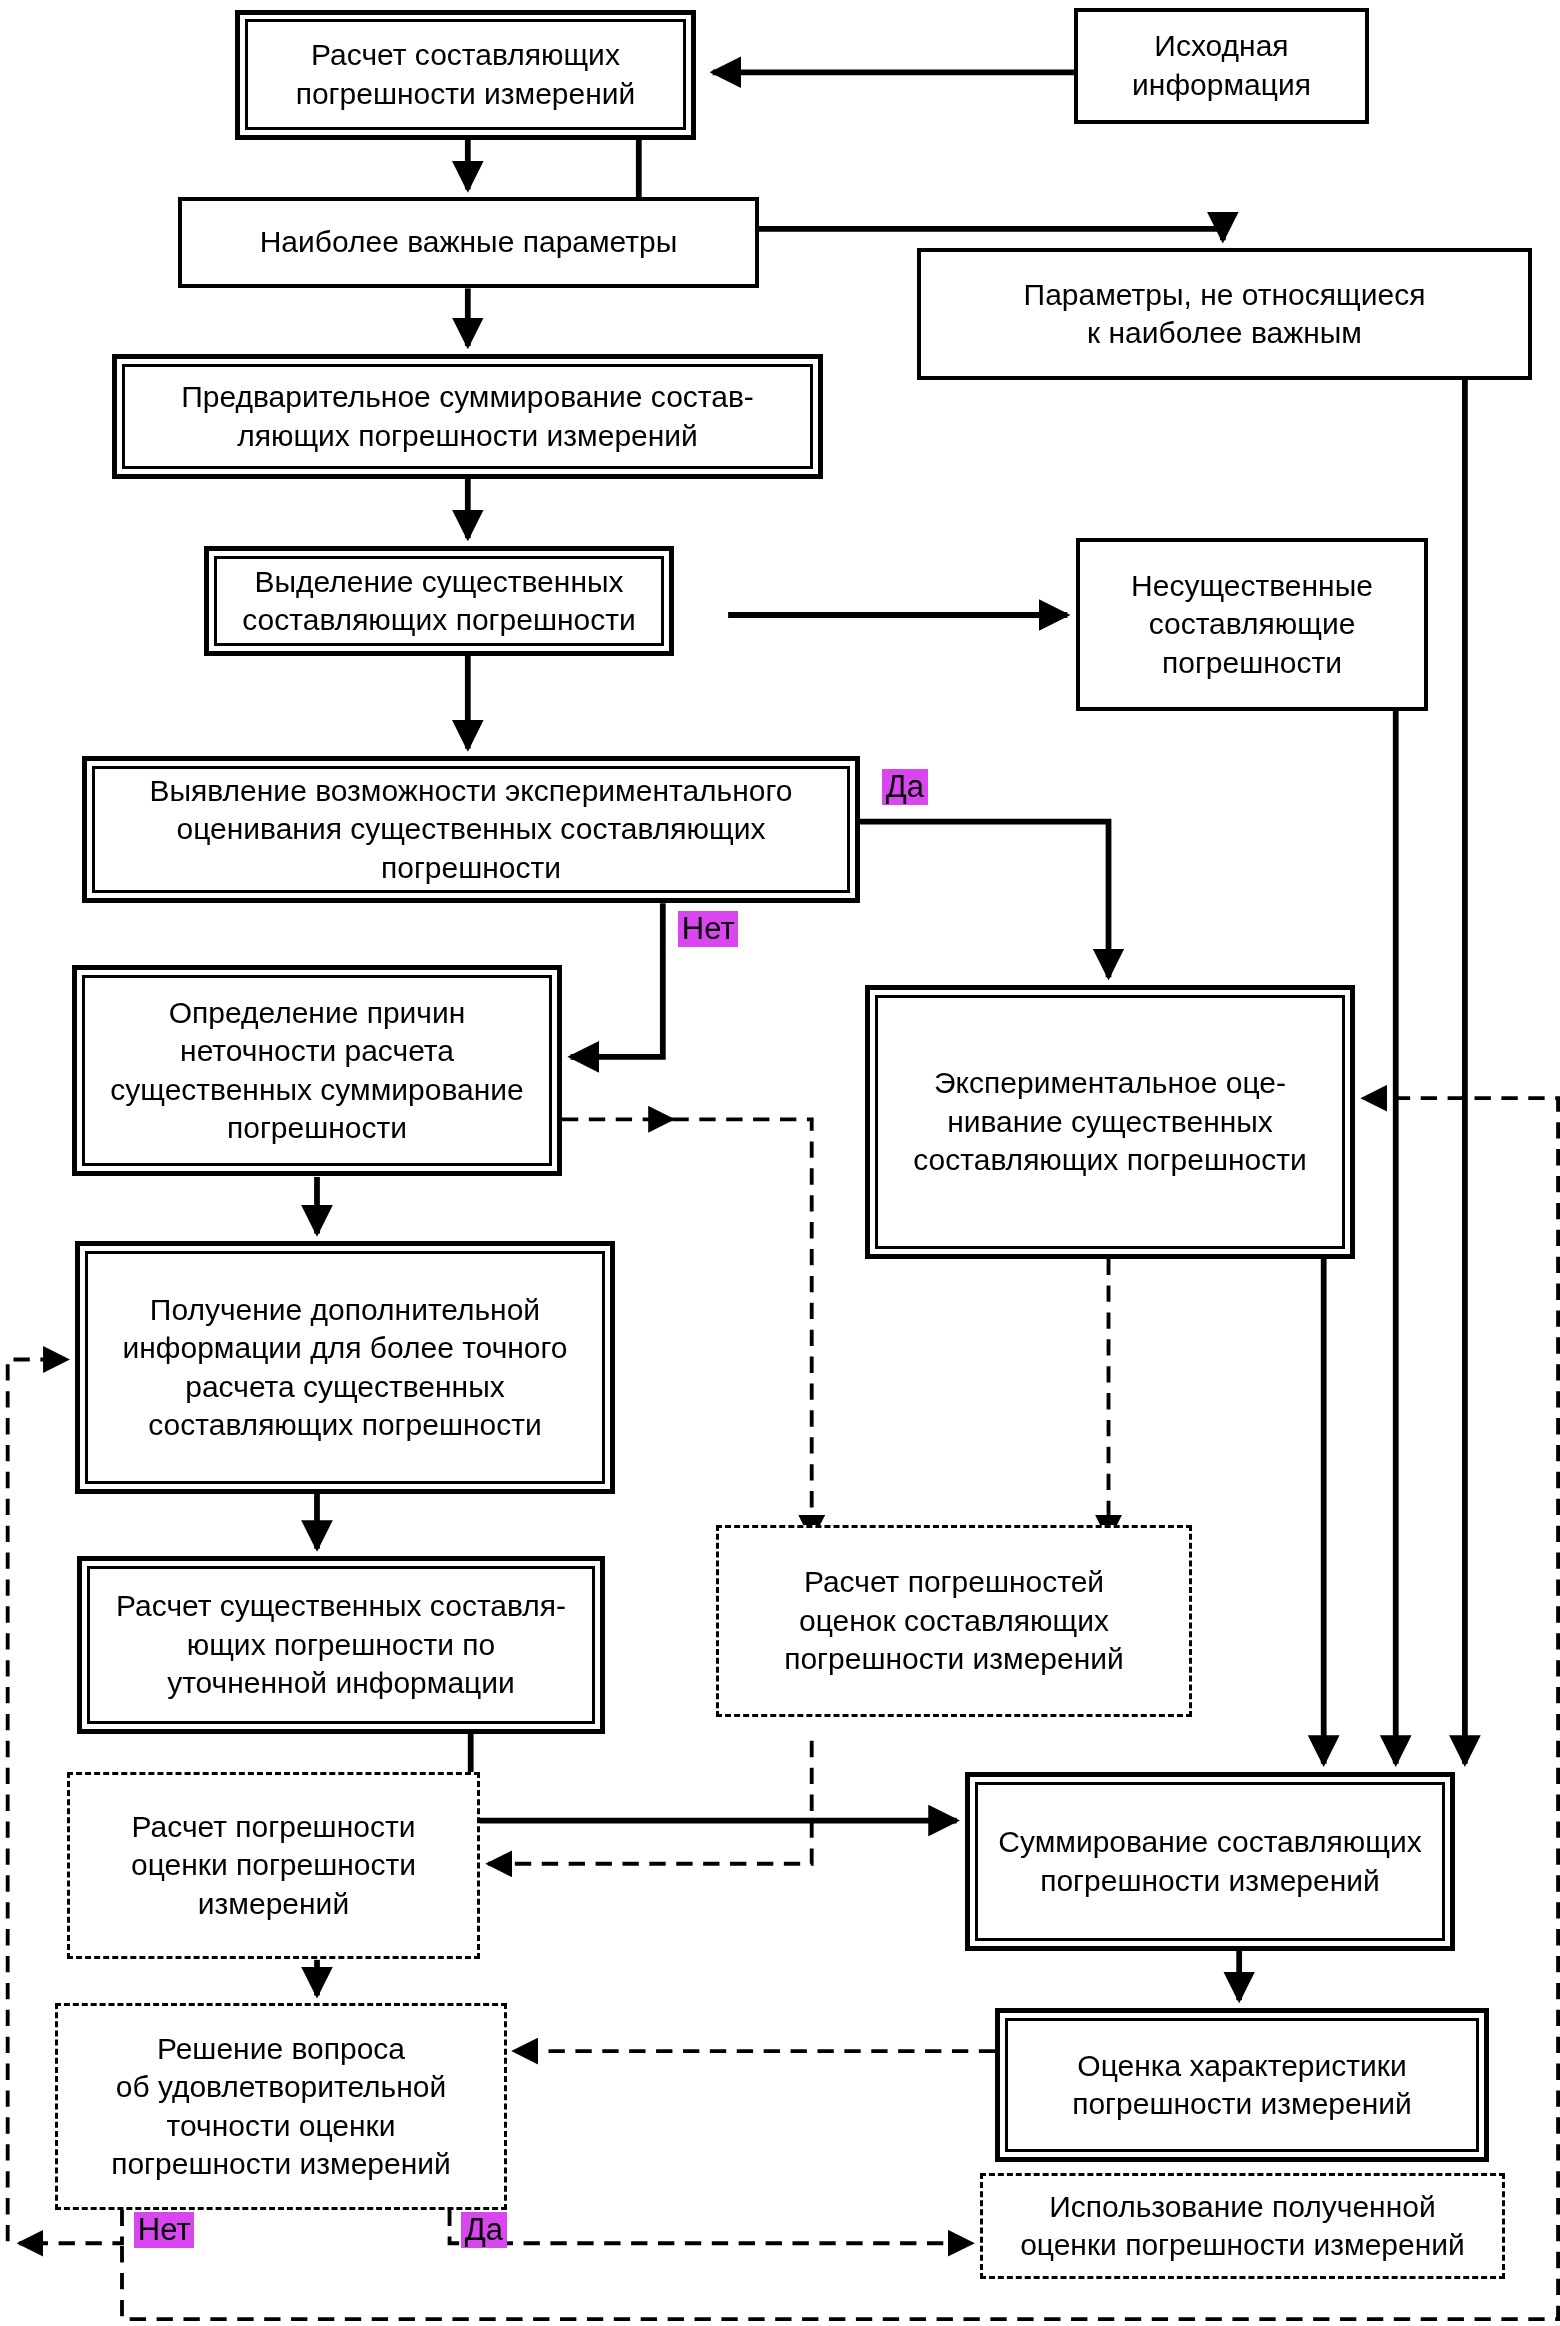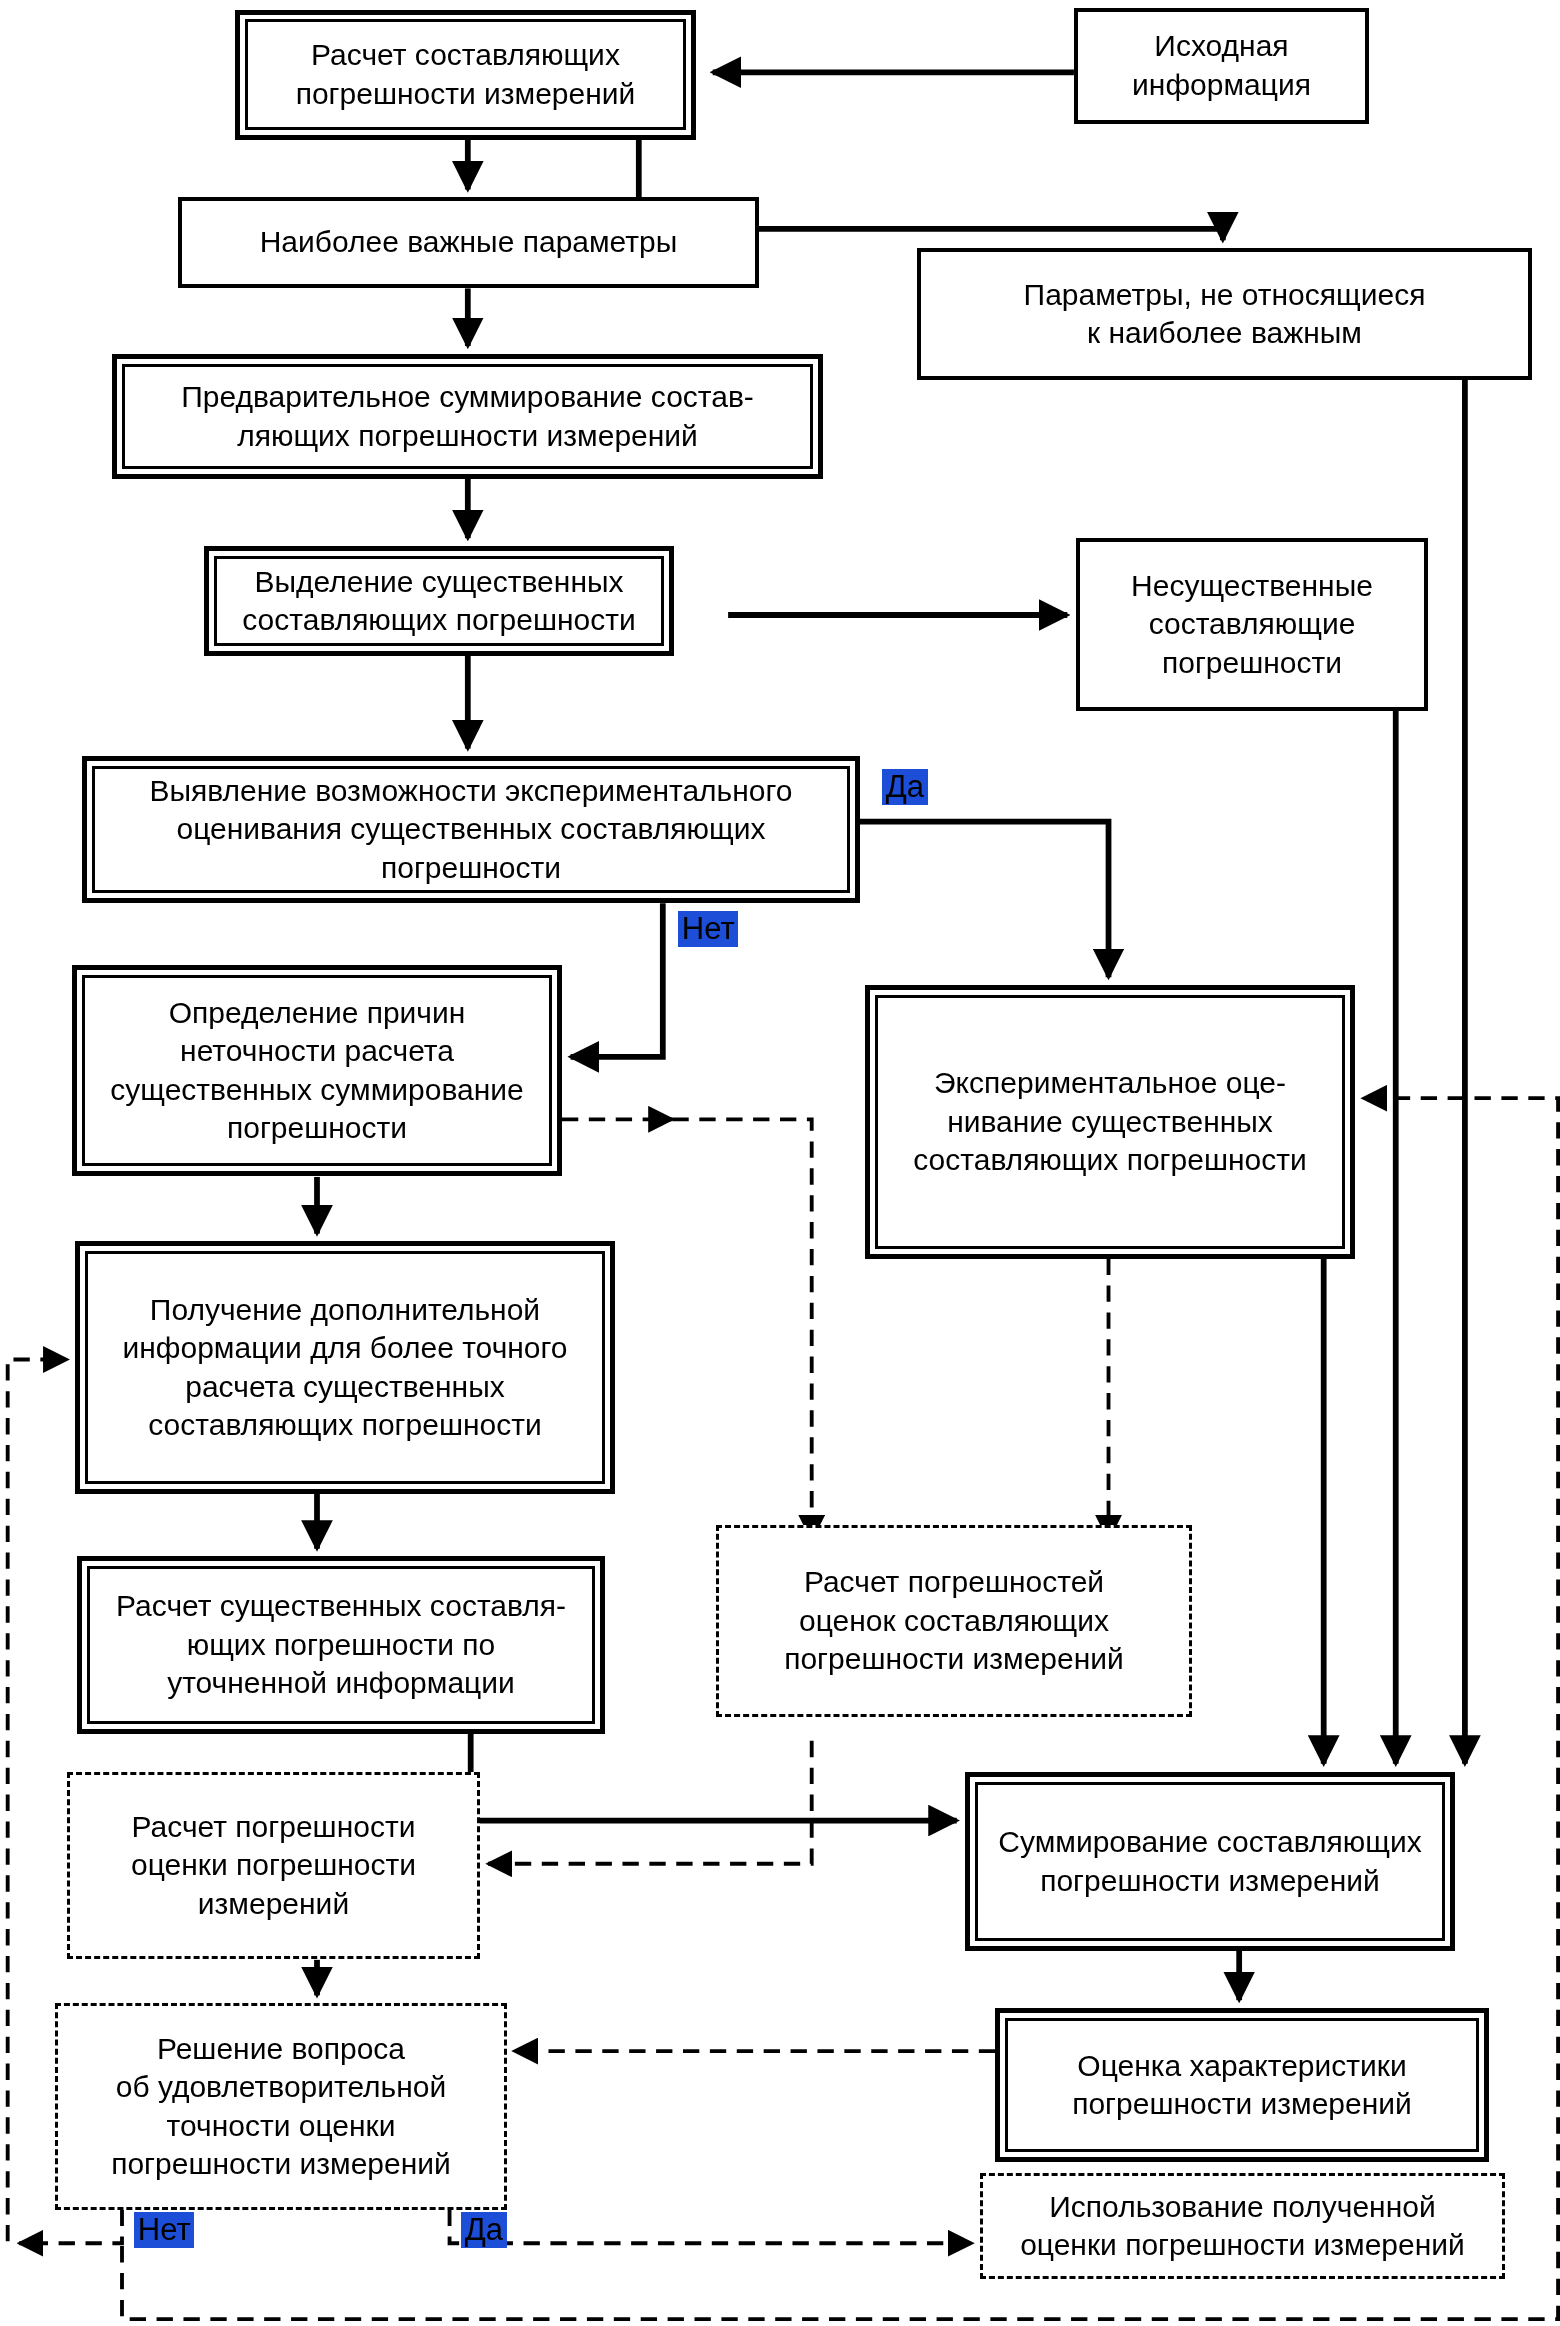--- a/index.html
+++ b/index.html
@@ -5,21 +5,21 @@
   html,body{margin:0;padding:0;background:#fff;}
   body{width:1560px;height:2327px;position:relative;font-family:"Liberation Sans","DejaVu Sans",sans-serif;}
   #canvas{position:absolute;left:0;top:0;width:1560px;height:2327px;}
   svg.wires{position:absolute;left:0;top:0;width:1560px;height:2327px;z-index:1;}
   .node{position:absolute;z-index:2;background:#fff;display:flex;align-items:center;justify-content:center;text-align:center;color:#000;box-sizing:border-box;}
   .node .txt{white-space:pre-line;font-size:30px;line-height:1.28;padding:3.8px 9.6px;}
   .dbl{border:5.8px solid #000;}
   .dbl .inner{position:absolute;inset:4.8px;border:3.8px solid #000;display:flex;align-items:center;justify-content:center;text-align:center;}
   .sgl{border:4.8px solid #000;}
   .dsh{border:3.8px dashed #000;}
-  .lbl{position:absolute;z-index:3;font-size:31px;color:#000;background:#1d4ed8;padding:0 3.8px;}
+  .lbl{position:absolute;z-index:3;font-size:31px;color:#000;background:#d946ef;padding:0 3.8px;}
 </style>
 </head>
 <body>
 
 <div id="canvas">
 
   <svg class="wires" viewBox="0 0 1624 2422">
     <defs>
       <marker id="ah" viewBox="0 0 10 10" refX="9" refY="5" markerWidth="5.5" markerHeight="5.5" orient="auto-start-reverse">
         <path d="M0,0 L10,5 L0,10 z" fill="#000"></path>

